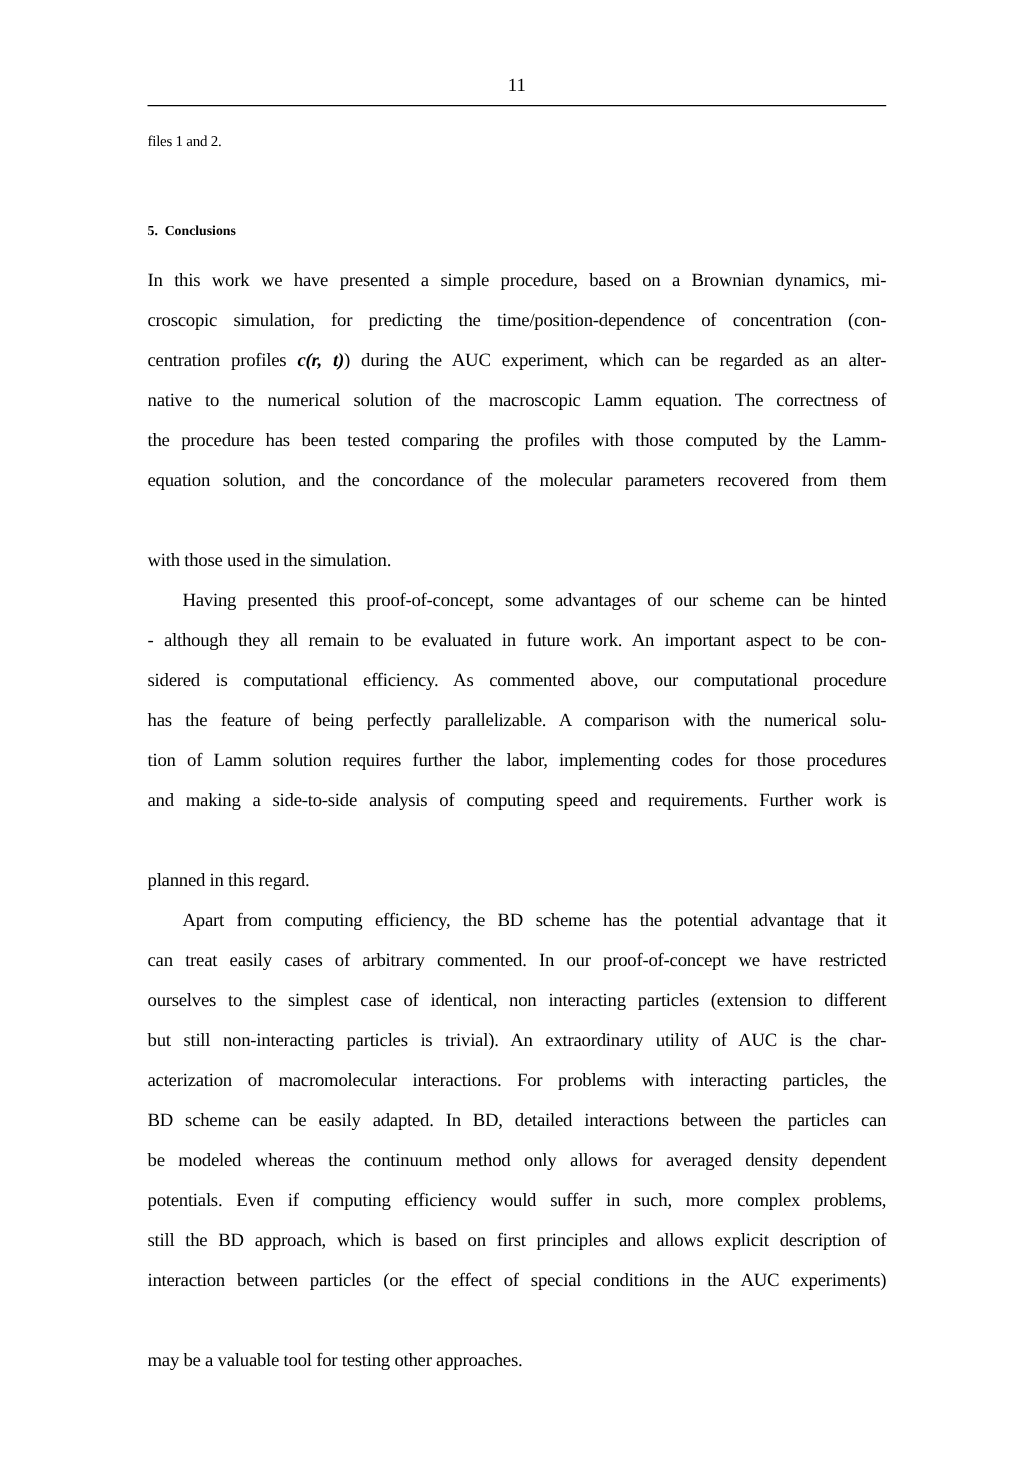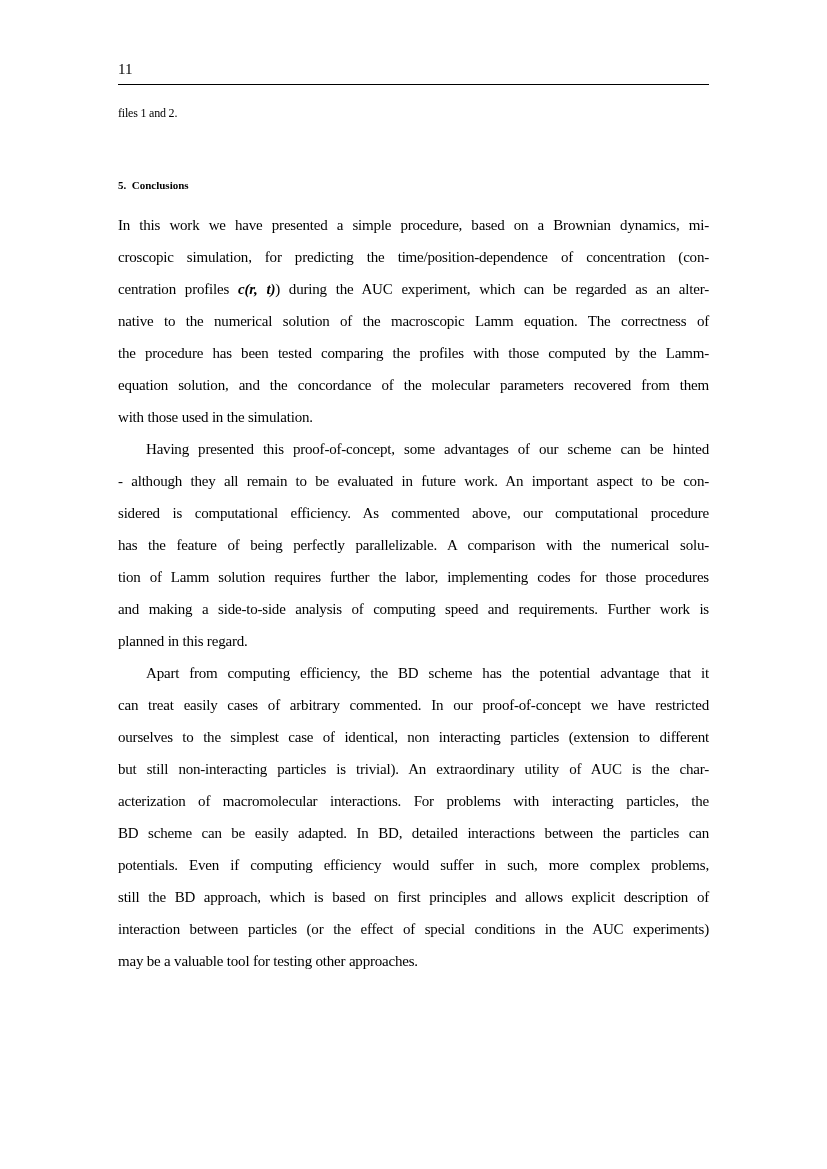--- a/index.html
+++ b/index.html
@@ -16,21 +16,21 @@
     font-family: "Liberation Serif", serif;
     margin: 0 auto;
     overflow: hidden;
     box-sizing: border-box;
   }
   .inner {
     padding: 0 118px;
   }
   .pagenum-row {
     padding-top: 61px;
-    text-align: left;
+    text-align: center;
     font-size: 15px;
     line-height: 17px;
   }
   .rule {
     border-top: 1.5px solid #000000;
     margin-top: 6px;
     height: 0;
   }
   .intro {
     font-size: 12px;
@@ -50,20 +50,21 @@
     font-size: 15px;
     letter-spacing: -0.2px;
   }
   .line {
     line-height: 32px;
     text-align: justify;
     text-align-last: justify;
   }
   .line.last {
     text-align-last: left;
+    margin-top: 32px;
   }
   .line.indent {
     text-indent: 28px;
   }
   .it {
     font-style: italic;
     font-weight: bold;
   }
 </style>
 </head>
@@ -96,20 +97,21 @@
         <div class="line"><span>has the feature of being perfectly parallelizable.  A comparison with the numerical solu-</span></div>
         <div class="line"><span>tion of Lamm solution requires further the labor, implementing codes for those procedures</span></div>
         <div class="line"><span>and making a side-to-side analysis of computing speed and requirements.  Further work is</span></div>
         <div class="line last"><span>planned in this regard.</span></div>
         <div class="line indent"><span>Apart from computing efficiency, the BD scheme has the potential advantage that it</span></div>
         <div class="line"><span>can treat easily cases of arbitrary commented.  In our proof-of-concept we have restricted</span></div>
         <div class="line"><span>ourselves to the simplest case of identical, non interacting particles (extension to different</span></div>
         <div class="line"><span>but still non-interacting particles is trivial).  An extraordinary utility of AUC is the char-</span></div>
         <div class="line"><span>acterization of macromolecular interactions.  For problems with interacting particles, the</span></div>
         <div class="line"><span>BD scheme can be easily adapted.  In BD, detailed interactions between the particles can</span></div>
+        <div class="line"><span>be modeled whereas the continuum method only allows for averaged density dependent</span></div>
         <div class="line"><span>potentials.  Even if computing efficiency would suffer in such, more complex problems,</span></div>
         <div class="line"><span>still the BD approach, which is based on first principles and allows explicit description of</span></div>
         <div class="line"><span>interaction between particles (or the effect of special conditions in the AUC experiments)</span></div>
         <div class="line last"><span>may be a valuable tool for testing other approaches.</span></div>
       </div>
 
   </div>
 </div>
 
 </body></html>

